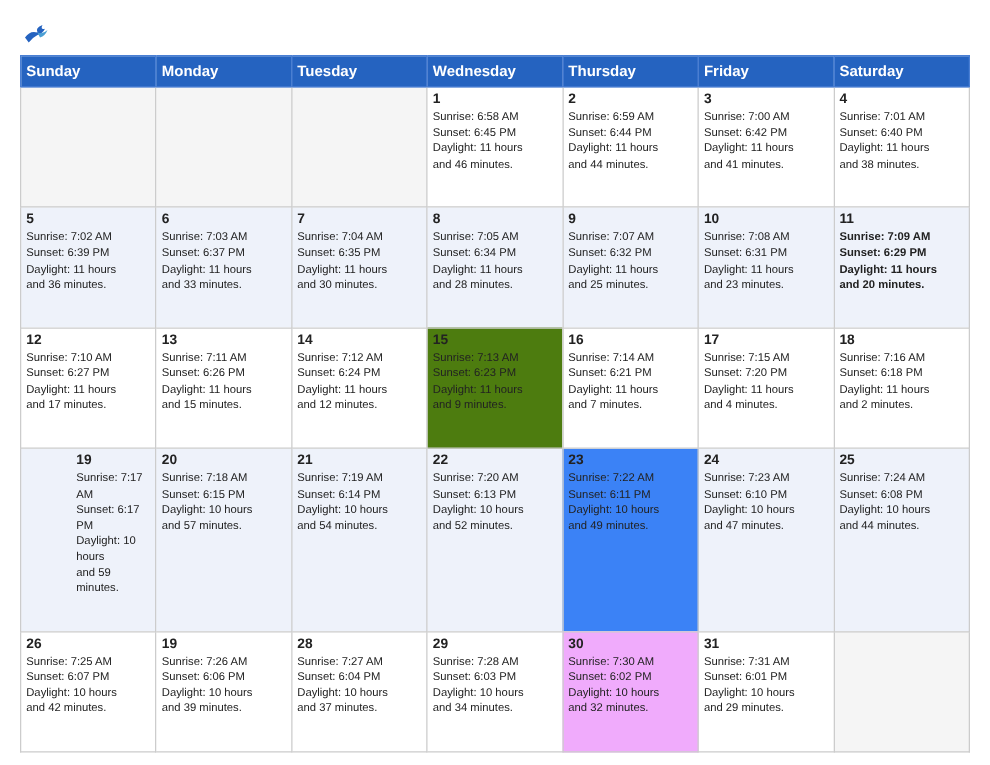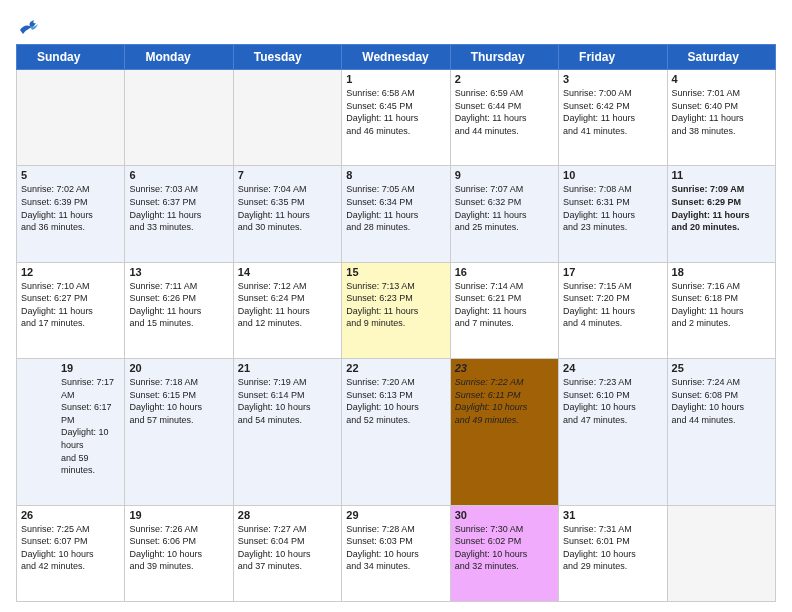--- a/index.html
+++ b/index.html
@@ -66,21 +66,21 @@
       border: 1px solid #ccc;
       border-collapse: collapse;
       width: 100%;
       table-layout: fixed;
     }
     .calendar th {
       background-color: #2563c0;
       color: #fff;
       font-size: 12px;
       font-weight: bold;
-      padding: 5px 20px;
+      padding: 5px 4px;
       text-align: left;
       border: 1px solid #4a7fd4;
     }
     .calendar td {
       vertical-align: top;
       border: 1px solid #ccc;
       padding: 3px 4px;
       font-size: 9.5px;
       color: #222;
       background: #fff;
@@ -240,21 +240,21 @@
 Daylight: 11 hours
 and 15 minutes.</div>
           </td>
           <td style="background: rgb(255, 255, 255);">
             <span class="day-num">14</span>
             <div class="cell-text" style="white-space: pre-line;">Sunrise: 7:12 AM
 Sunset: 6:24 PM
 Daylight: 11 hours
 and 12 minutes.</div>
           </td>
-          <td style="background: #fef9c3;">
+          <td style="background: #4d7c0f;">
             <span class="day-num">15</span>
             <div class="cell-text" style="white-space: pre-line;">Sunrise: 7:13 AM
 Sunset: 6:23 PM
 Daylight: 11 hours
 and 9 minutes.</div>
           </td>
           <td style="background: rgb(255, 255, 255);">
             <span class="day-num">16</span>
             <div class="cell-text" style="white-space: pre-line;">Sunrise: 7:14 AM
 Sunset: 6:21 PM
@@ -298,21 +298,21 @@
 Daylight: 10 hours
 and 54 minutes.</div>
           </td>
           <td style="background: rgb(238, 242, 250);">
             <span class="day-num">22</span>
             <div class="cell-text" style="white-space: pre-line;">Sunrise: 7:20 AM
 Sunset: 6:13 PM
 Daylight: 10 hours
 and 52 minutes.</div>
           </td>
-          <td style="background: #a16207; font-style: italic;">
+          <td style="background: #3b82f6;">
             <span class="day-num">23</span>
             <div class="cell-text" style="white-space: pre-line;">Sunrise: 7:22 AM
 Sunset: 6:11 PM
 Daylight: 10 hours
 and 49 minutes.</div>
           </td>
           <td style="background: rgb(238, 242, 250);">
             <span class="day-num">24</span>
             <div class="cell-text" style="white-space: pre-line;">Sunrise: 7:23 AM
 Sunset: 6:10 PM

